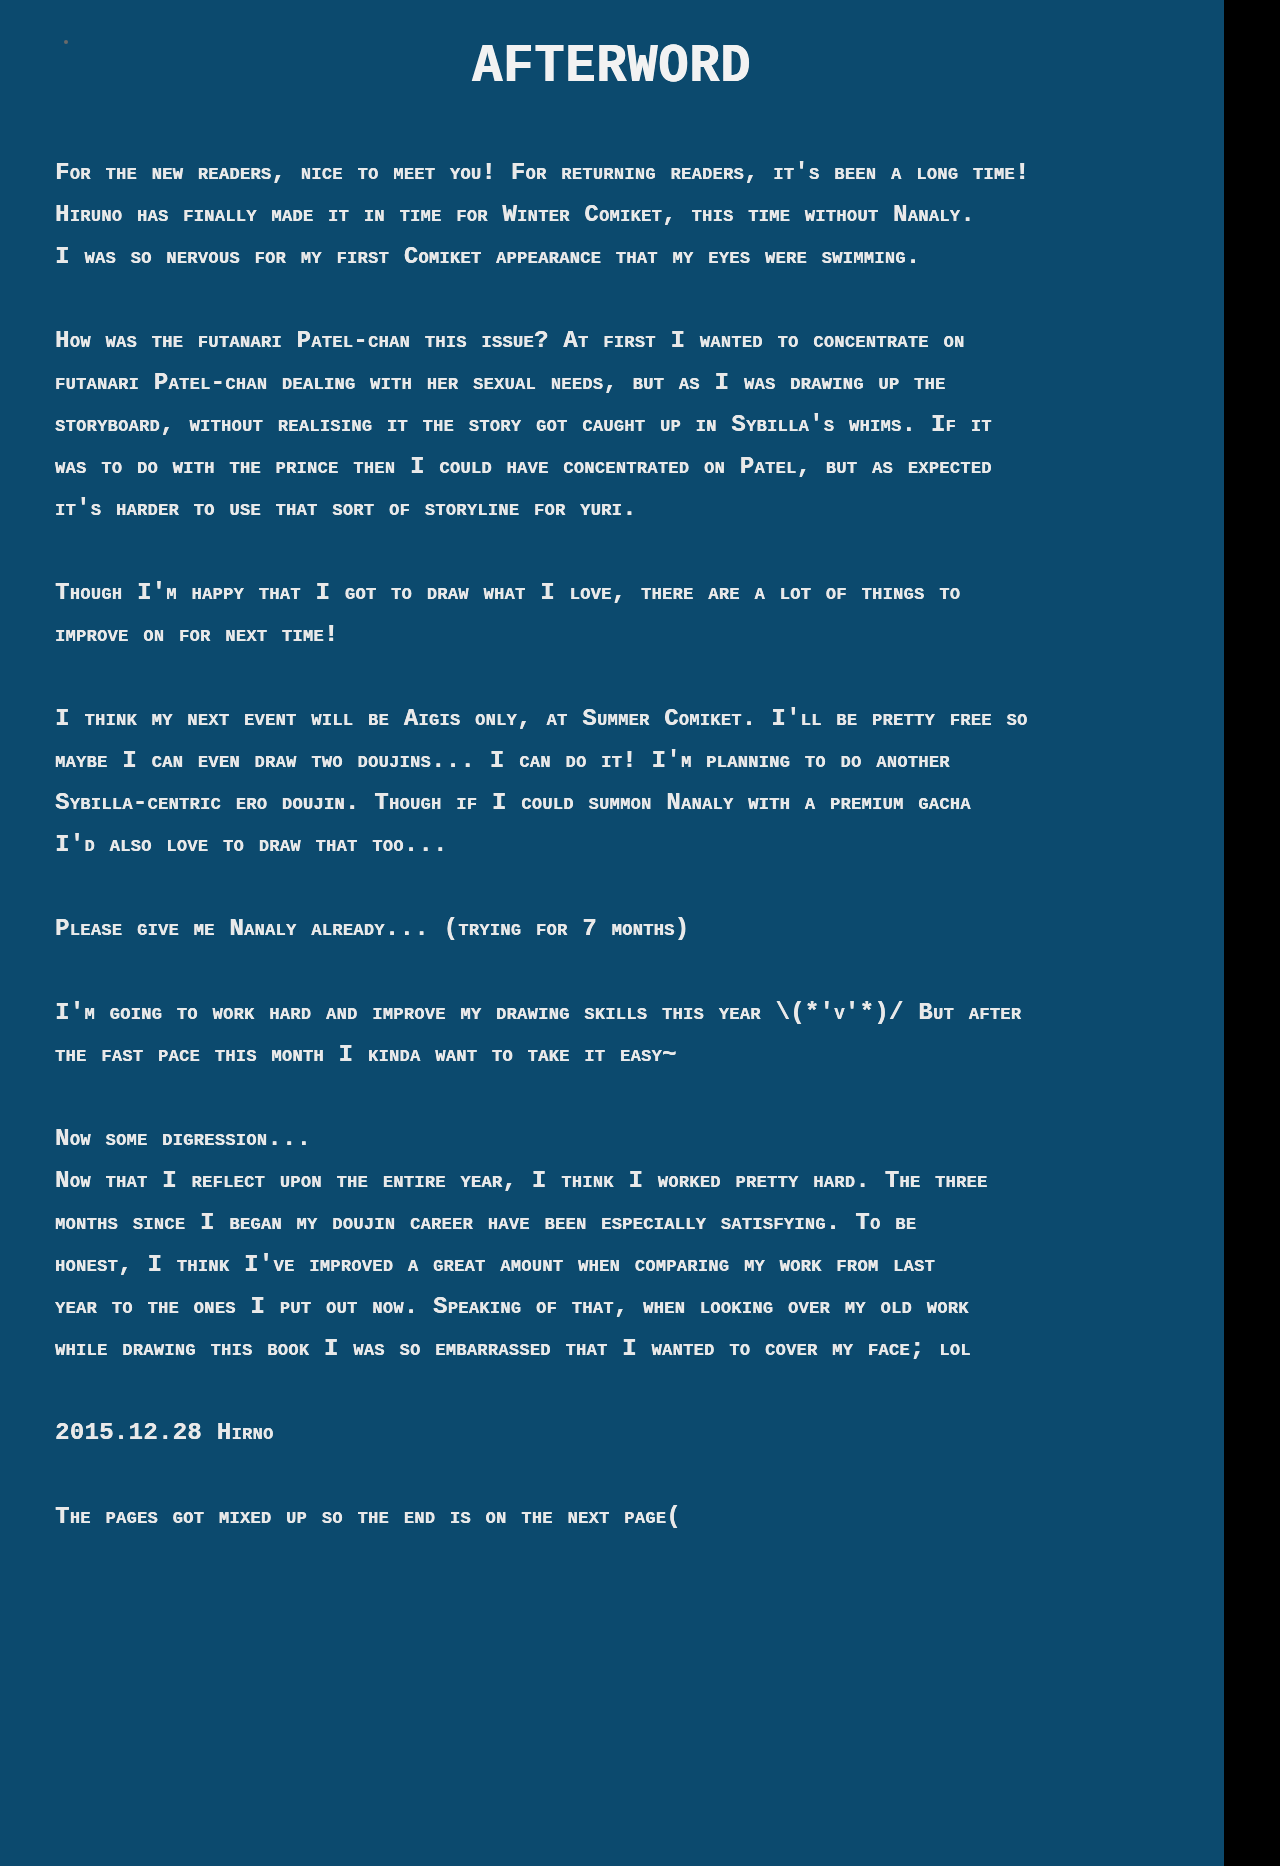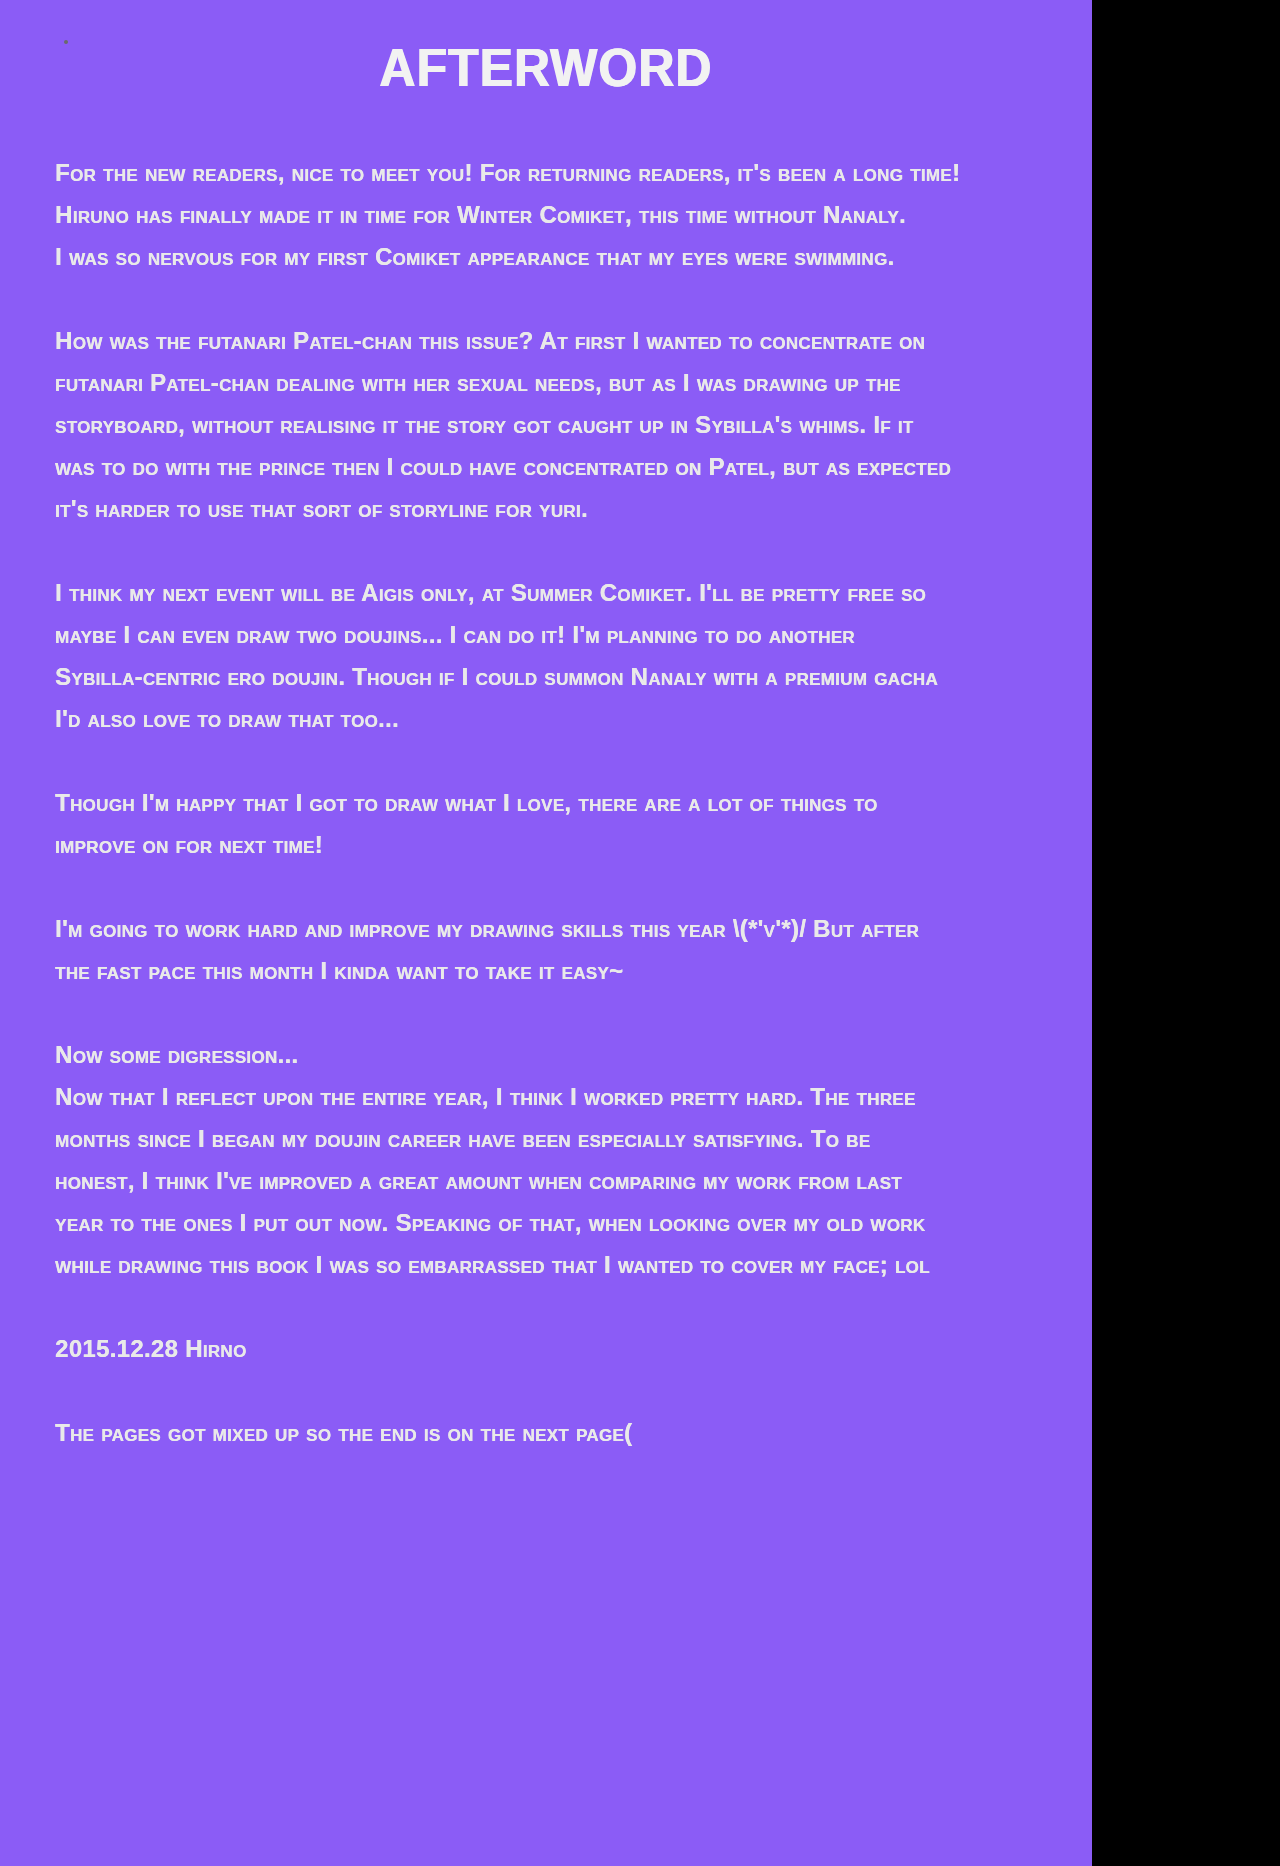--- a/index.html
+++ b/index.html
@@ -2,25 +2,25 @@
 <html><head>
 <meta charset="utf-8">
 <style>
   html, body {
     margin: 0;
     padding: 0;
     background: #000;
   }
   .page {
     position: relative;
-    width: 1092px;
+    width: 1224px;
     height: 1866px;
-    background: #8b5cf6;
+    background: #0c4a6e;
     overflow: hidden;
-    font-family: Liberation Sans, sans-serif;
+    font-family: Liberation Mono, monospace;
     color: #ececec;
   }
   .speck {
     position: absolute;
     left: 64px;
     top: 40px;
     width: 4px;
     height: 4px;
     border-radius: 50%;
     background: #6a6a6a;
@@ -65,28 +65,29 @@
     <p class="para">For the new readers, nice to meet you! For returning readers, it's been a long time!
 Hiruno has finally made it in time for Winter Comiket, this time without Nanaly.
 I was so nervous for my first Comiket appearance that my eyes were swimming.</p>
 
     <p class="para">How was the futanari Patel-chan this issue? At first I wanted to concentrate on
 futanari Patel-chan dealing with her sexual needs, but as I was drawing up the
 storyboard, without realising it the story got caught up in Sybilla's whims. If it
 was to do with the prince then I could have concentrated on Patel, but as expected
 it's harder to use that sort of storyline for yuri.</p>
 
+    <p class="para">Though I'm happy that I got to draw what I love, there are a lot of things to
+improve on for next time!</p>
+
     <p class="para">I think my next event will be Aigis only, at Summer Comiket. I'll be pretty free so
 maybe I can even draw two doujins... I can do it! I'm planning to do another
 Sybilla-centric ero doujin. Though if I could summon Nanaly with a premium gacha
 I'd also love to draw that too...</p>
 
-    <p class="para">Though I'm happy that I got to draw what I love, there are a lot of things to
-improve on for next time!</p>
-
+    <p class="para">Please give me Nanaly already... (trying for 7 months)</p>
 
     <p class="para">I'm going to work hard and improve my drawing skills this year \(*'v'*)/ But after
 the fast pace this month I kinda want to take it easy~</p>
 
     <p class="para">Now some digression...
 Now that I reflect upon the entire year, I think I worked pretty hard. The three
 months since I began my doujin career have been especially satisfying. To be
 honest, I think I've improved a great amount when comparing my work from last
 year to the ones I put out now. Speaking of that, when looking over my old work
 while drawing this book I was so embarrassed that I wanted to cover my face; lol</p>

